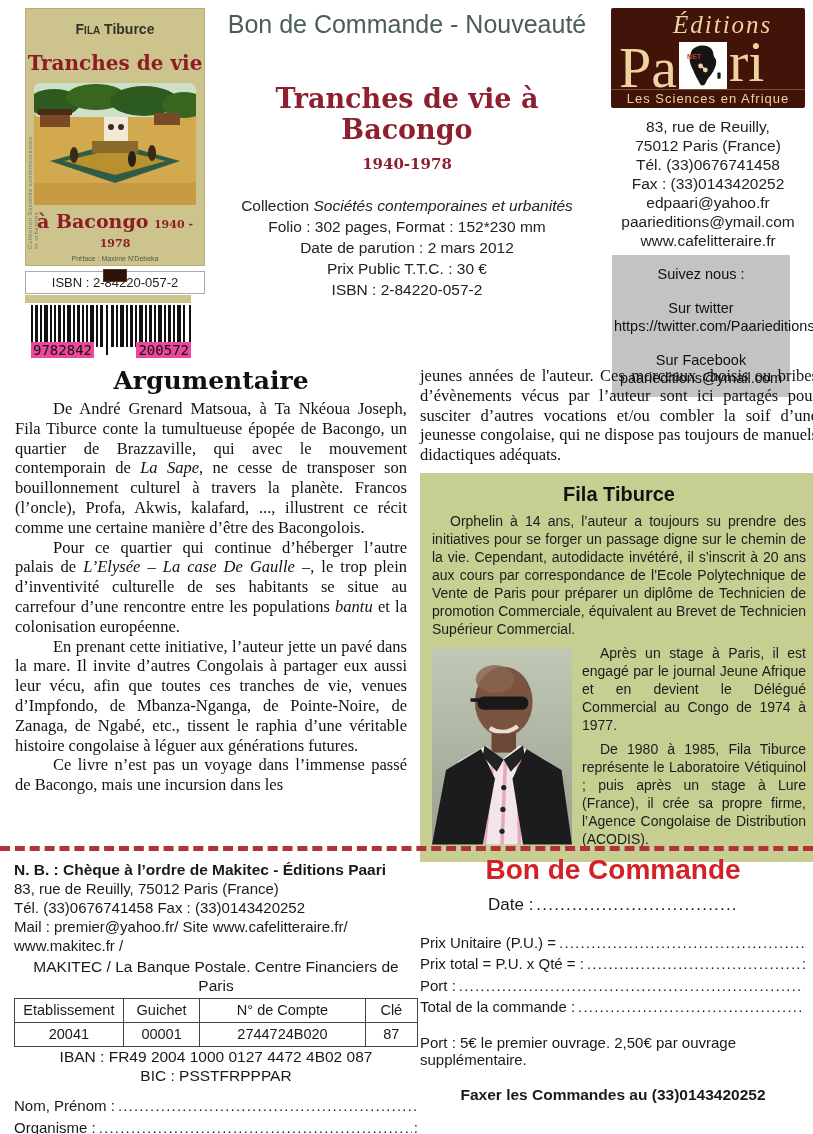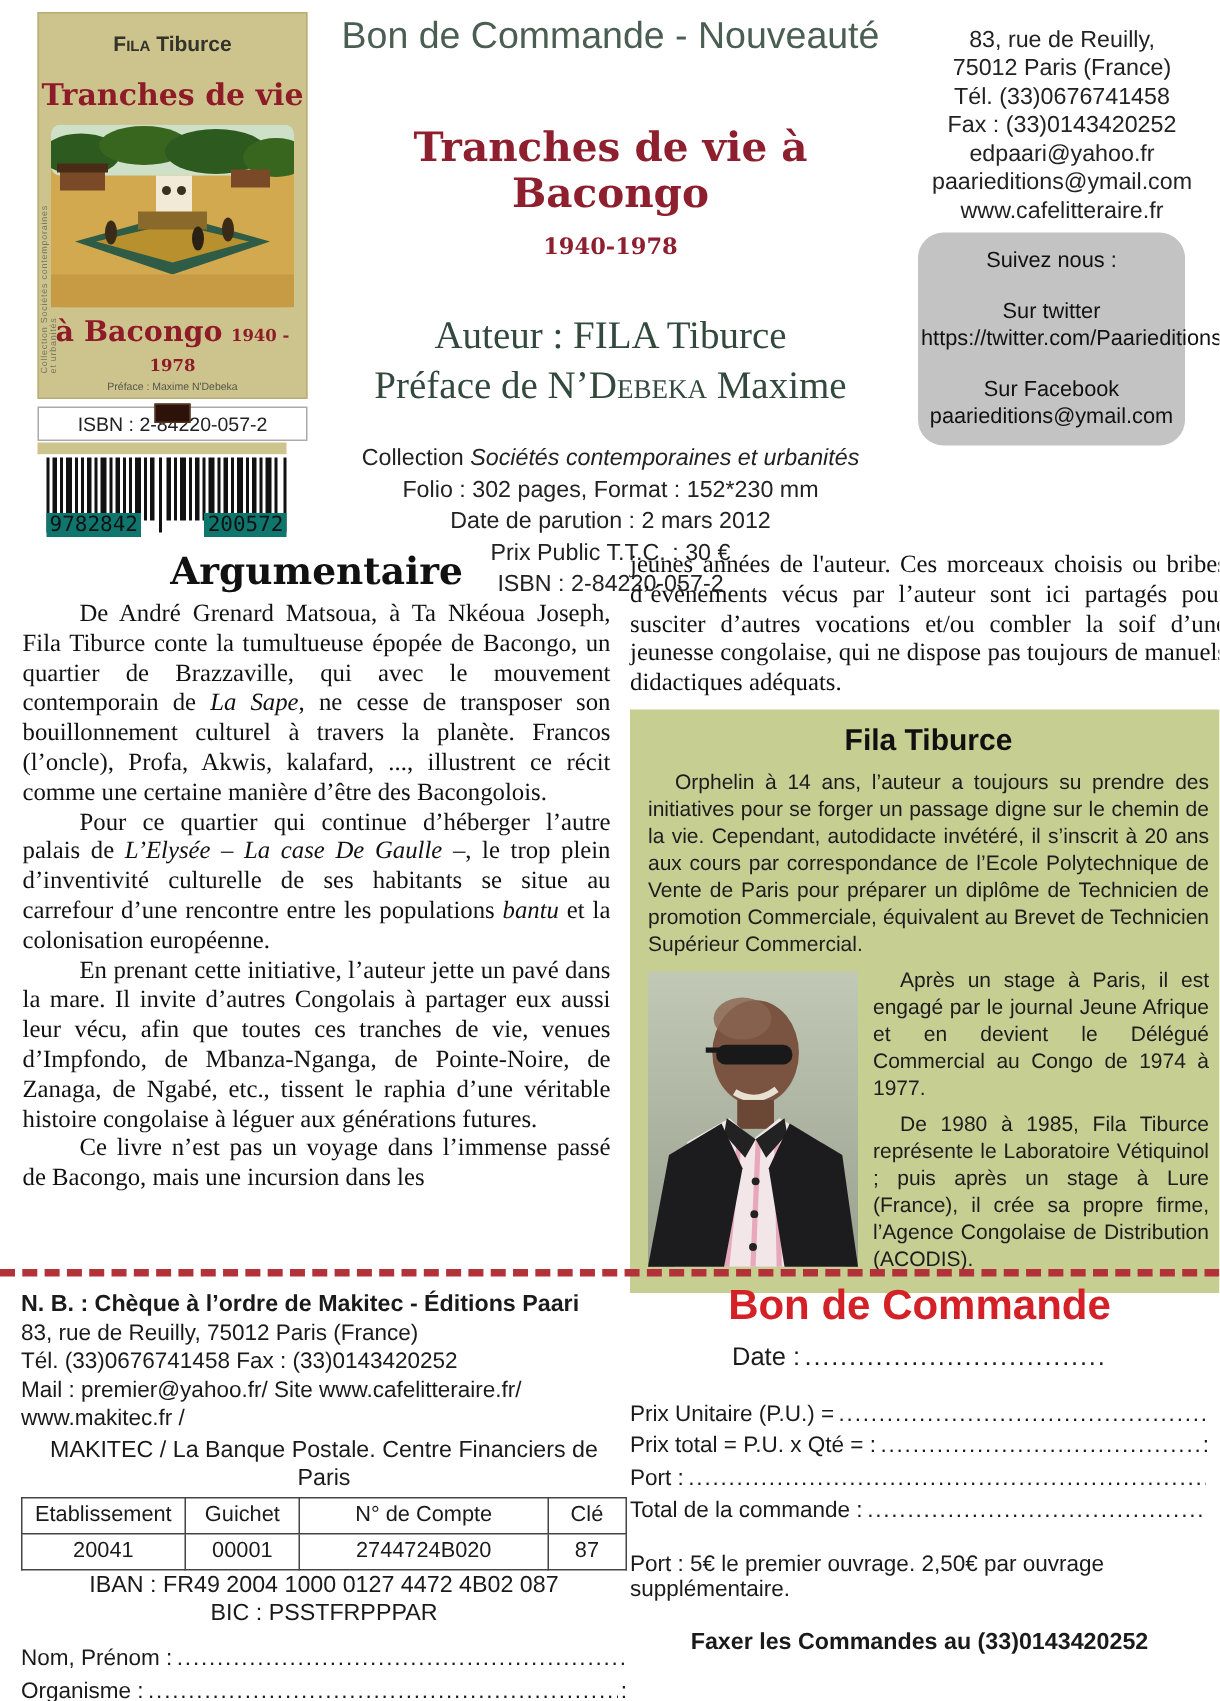--- a/index.html
+++ b/index.html
@@ -20,21 +20,21 @@
   .c-preface{text-align:center;margin-top:4px;font-size:7px;color:#55554a;}
   .c-logo{width:22px;height:11px;background:#2c1208;margin:7px auto 0 auto;border:1px solid #55331d;}
   .c-spine{position:absolute;left:1px;top:120px;writing-mode:vertical-rl;transform:rotate(180deg);
            font-size:6px;color:#77765f;letter-spacing:.5px;max-height:120px;overflow:hidden;}
   .isbn-strip{margin-top:5px;background:#fff;border:1px solid #aaa;text-align:center;
               font-size:13px;padding:3px 0;color:#222;}
   .khaki-strip{height:8px;background:#cdc48d;width:166px;margin-top:1px;}
   .barcode{position:relative;background:#fff;width:172px;height:56px;padding-left:2px;}
   .bc-digits{position:absolute;left:6px;bottom:1px;width:160px;display:flex;justify-content:space-between;
              font-family:"DejaVu Sans Mono",monospace;font-size:14px;background:transparent;color:#111;}
-  .bc-digits span{background:#0f766e;padding:0 2px;}
+  .bc-digits span{background:#ec4899;padding:0 2px;}
 
   
   .center-col{position:absolute;left:208px;top:10px;width:398px;text-align:center;}
   .main-header{font-size:25px;color:#4a5e52;}
   .book-title{margin-top:44px;font-family:"DejaVu Serif",serif;font-weight:bold;font-size:27px;color:#8e1f2e;}
   .book-years{margin-top:10px;font-family:"DejaVu Serif",serif;font-weight:bold;font-size:15px;color:#8e1f2e;}
   .author-block{margin-top:34px;font-family:"Liberation Serif",serif;font-size:26px;color:#33493f;line-height:33px;}
   .info-block{margin-top:22px;font-size:15.5px;line-height:21px;color:#222;}
   .info-block .it{font-style:italic;}
 
@@ -44,21 +44,21 @@
   .logo-editions{position:absolute;top:3px;left:62px;font-family:"Liberation Serif",serif;font-style:italic;
                  font-size:25px;color:#eed2a0;letter-spacing:2px;}
   .logo-row{position:absolute;left:8px;bottom:16px;display:flex;align-items:flex-end;}
   .logo-pa,.logo-ri{font-family:"Liberation Serif",serif;font-size:58px;line-height:48px;color:#eed2a0;}
   .logo-ri{line-height:60px;}
   .logo-map{width:48px;height:48px;background:#fff;margin:0 2px 2px 2px;}
   .logo-tag{position:absolute;bottom:2px;width:100%;text-align:center;font-size:13px;color:#eed2a0;
             letter-spacing:1px;border-top:1px solid #7a5030;padding-top:1px;}
   .pub-address{margin-top:9px;text-align:center;font-size:15.5px;line-height:19px;color:#222;}
   .social-box{margin-left:4px;margin-top:5px;width:178px;background:#c3c3c3;text-align:center;
-              font-size:14.5px;line-height:18px;color:#111;padding:10px 2px;box-sizing:border-box;border-radius:17px;}
+              font-size:14.5px;line-height:18px;color:#111;padding:10px 2px;box-sizing:border-box;}
   .social-box .gap{height:16px;}
 
   
   .arg-left{position:absolute;left:15px;top:366px;width:392px;}
   .arg-heading{text-align:center;font-family:"DejaVu Serif",serif;font-weight:bold;font-size:25px;
                color:#111;margin-bottom:4px;}
   .arg-left p,.arg-right p.cont{font-family:"Liberation Serif",serif;font-size:16.5px;line-height:19.8px;
         text-align:justify;margin:0;color:#111;}
   .arg-left p{text-indent:38px;}
   .arg-left .it, .arg-right .it{font-style:italic;}
@@ -180,34 +180,49 @@
         <span>9782842</span>
           <span>200572</span>
       </div>
     </div>
   </div>
 
   <div class="center-col">
     <div class="main-header">Bon de Commande - Nouveauté</div>
     <div class="book-title">Tranches de vie à Bacongo</div>
     <div class="book-years">1940-1978</div>
-    <div class="author-block">
-      <div>Auteur : FILA Tiburce</div>
-      <div><span>Préface de N’</span><span class="sc">Debeka</span><span> Maxime</span></div>
-    </div>
     <div class="info-block">
       <div><span>Collection </span><span class="it"> Sociétés contemporaines et urbanités</span></div>
       <div>Folio : 302 pages, Format : 152*230 mm</div>
       <div>Date de parution : 2 mars 2012</div>
       <div>Prix Public T.T.C. : 30 €</div>
       <div>ISBN : 2-84220-057-2</div>
     </div>
   </div>
 
   <div class="right-col">
+    <div class="logo">
+      <div class="logo-editions">Éditions</div>
+      <div class="logo-row">
+        <span class="logo-pa">Pa</span>
+        <span class="logo-map">
+          <svg width="48" height="48" viewBox="0 0 60 60">
+            <rect x="0" y="0" width="60" height="60" fill="#fff"></rect>
+            <path d="M22 6 C28 3 36 4 40 8 C44 12 42 16 45 20 C48 24 46 30 44 34 C42 40 36 44 34 50 C32 55 28 56 26 52 C24 47 20 42 18 36 C15 30 12 24 14 17 C15 11 17 8 22 6 Z" fill="#151515"></path>
+            <rect x="48" y="38" width="4" height="8" rx="1" fill="#151515"></rect>
+            <circle cx="27" cy="30" r="3" fill="#eed2a0"></circle>
+            <circle cx="33" cy="35" r="3" fill="#eed2a0"></circle>
+            <rect x="28" y="31" width="5" height="2" transform="rotate(40 30 32)" fill="#eed2a0"></rect>
+            <text x="10" y="21" font-size="9" font-weight="bold" fill="#c0392b" font-family="Liberation Sans, sans-serif">NET</text>
+          </svg>
+        </span>
+        <span class="logo-ri">ri</span>
+      </div>
+      <div class="logo-tag">Les Sciences en Afrique</div>
+    </div>
     <div class="pub-address">
       <div>83, rue de Reuilly,</div>
       <div>75012 Paris (France)</div>
       <div>Tél. (33)0676741458</div>
       <div>Fax : (33)0143420252</div>
       <div>edpaari@yahoo.fr</div>
       <div>paarieditions@ymail.com</div>
       <div>www.cafelitteraire.fr</div>
     </div>
     <div class="social-box">

